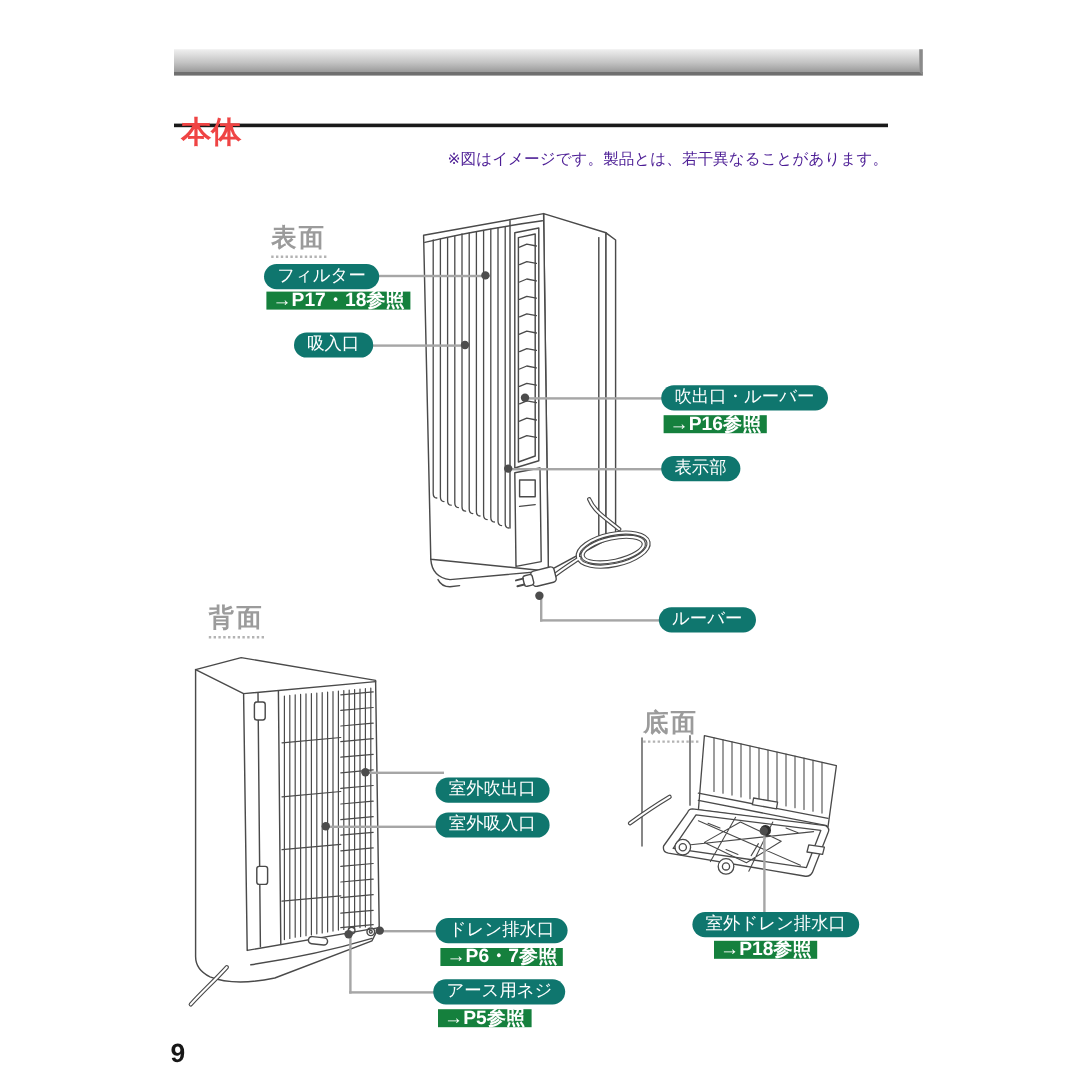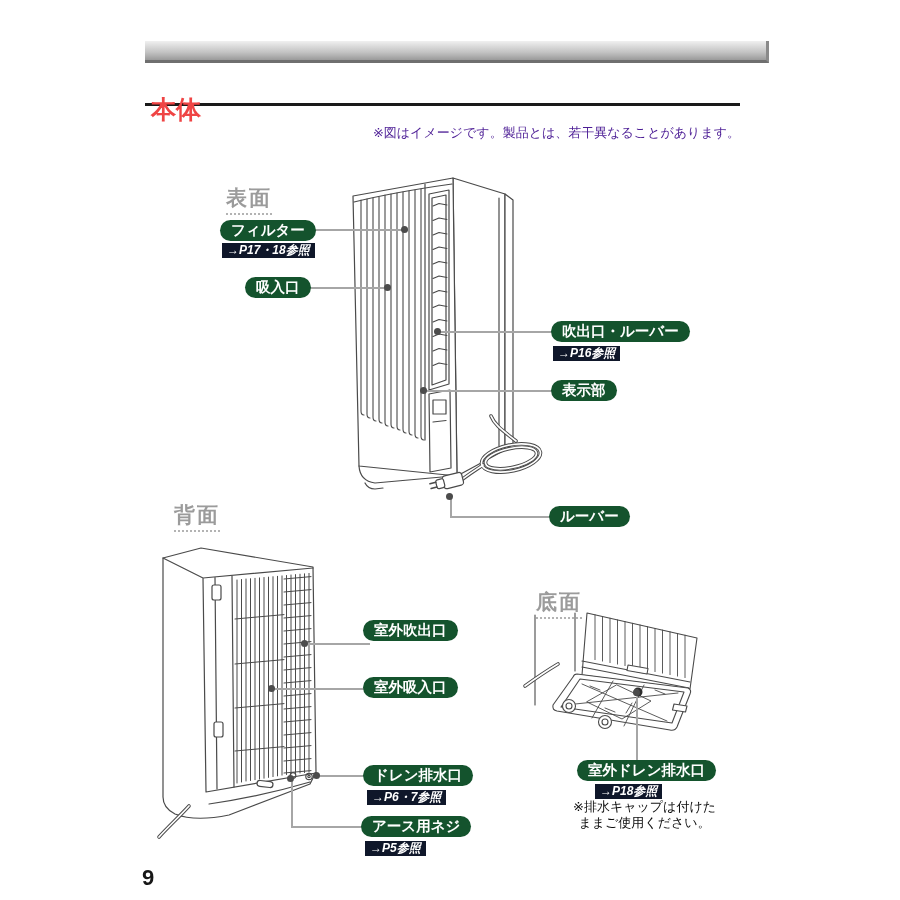--- a/index.html
+++ b/index.html
@@ -12,24 +12,24 @@
   .page-title{position:absolute;left:146px;top:6px;font-size:41px;font-weight:bold;
               letter-spacing:1px;color:#171717;z-index:2;white-space:nowrap;}
   .section-heading{position:absolute;left:151px;top:72px;font-size:25px;font-weight:bold;color:#ef4444;z-index:2;text-align:right;}
   .section-rule{position:absolute;left:145px;top:103px;width:595px;height:3px;background:#1a1a1a;}
   .disclaimer{position:absolute;left:145px;top:124px;width:595px;text-align:right;
               font-size:13px;color:#4c1d95;white-space:nowrap;}
   
   .view-label{position:absolute;color:#9b9b9b;font-size:21px;font-weight:bold;letter-spacing:2px;
               border-bottom:2px dotted #b3b3b3;padding-bottom:1px;z-index:2;white-space:nowrap;}
   
-  .pill{position:absolute;background:#14532d;color:#ffffff;font-weight:bold;font-size:14.5px;
+  .pill{position:absolute;background:#0f766e;color:#ffffff;font-weight:normal;font-size:14.5px;
         line-height:21px;padding:0 11px;border-radius:12px;white-space:nowrap;z-index:4;}
-  .ref{position:absolute;background:#0f172a;color:#ffffff;font-weight:bold;font-size:12px;
-       line-height:15px;padding:0 5px;white-space:nowrap;z-index:4;font-style:italic;}
+  .ref{position:absolute;background:#15803d;color:#ffffff;font-weight:bold;font-size:16px;
+       line-height:15px;padding:0 5px;white-space:nowrap;z-index:4;}
   
   .lead{position:absolute;background:#a6a6a6;z-index:2;}
   .dot{position:absolute;width:7px;height:7px;border-radius:50%;background:#4c4c4c;z-index:3;}
   
   svg.illus{position:absolute;z-index:1;}
   
   .cap-note{position:absolute;left:572px;top:799px;width:145px;text-align:center;
             font-size:13px;line-height:1.25;color:#0d0d0d;z-index:2;}
   .page-number{position:absolute;left:142px;top:865px;font-size:22px;font-weight:bold;color:#171717;}
 </style>
@@ -137,21 +137,21 @@
   <div class="lead" style="left:305px;top:643px;width:65px;height:2px;"></div>
   <div class="dot" style="left:301px;top:640px;"></div>
   <div class="lead" style="left:272px;top:688px;width:98px;height:2px;"></div>
   <div class="dot" style="left:268px;top:685px;"></div>
   <div class="lead" style="left:317px;top:775px;width:53px;height:2px;"></div>
   <div class="dot" style="left:313px;top:772px;"></div>
   <div class="lead" style="left:291px;top:779px;width:2px;height:49px;"></div>
   <div class="lead" style="left:291px;top:826px;width:77px;height:2px;"></div>
   <div class="dot" style="left:287px;top:775px;"></div>
 
-  <div class="pill" style="left:363px;top:620px;">室外吹出口</div>
+  <div class="pill" style="left:363px;top:648px;">室外吹出口</div>
   <div class="pill" style="left:363px;top:677px;">室外吸入口</div>
   <div class="pill" style="left:363px;top:765px;">ドレン排水口</div>
   <div class="ref" style="left:367px;top:790px;">→P6・7参照</div>
   <div class="pill" style="left:361px;top:816px;text-align:center;">アース用ネジ</div>
   <div class="ref" style="left:365px;top:841px;">→P5参照</div>
 
   <div class="view-label" style="left:536px;top:588px;">底面</div>
 
   <svg class="illus" style="left:520px;top:608px;" width="195" height="142" viewBox="0 0 195 142" fill="none" stroke="#4a4a4a" stroke-width="1.1" stroke-linejoin="round" stroke-linecap="round">
     <path d="M15,7 V97 M55,5 V63"></path>
@@ -177,20 +177,16 @@
 
     <path d="M38,56 C28,62 16,70 5,78" stroke-width="3.6"></path>
     <path d="M38,56 C28,62 16,70 5,78" stroke="#fff" stroke-width="1.7"></path>
   </svg>
 
   <div class="lead" style="left:636px;top:697px;width:2px;height:66px;"></div>
   <div class="dot" style="left:633px;top:689px;"></div>
 
   <div class="pill" style="left:577px;top:760px;">室外ドレン排水口</div>
   <div class="ref" style="left:595px;top:784px;">→P18参照</div>
-  <div class="cap-note">
-    <div>※排水キャップは付けた</div>
-    <div>ままご使用ください。</div>
-  </div>
 
   <div class="page-number">9</div>
 
 </div>
 
 </body></html>

